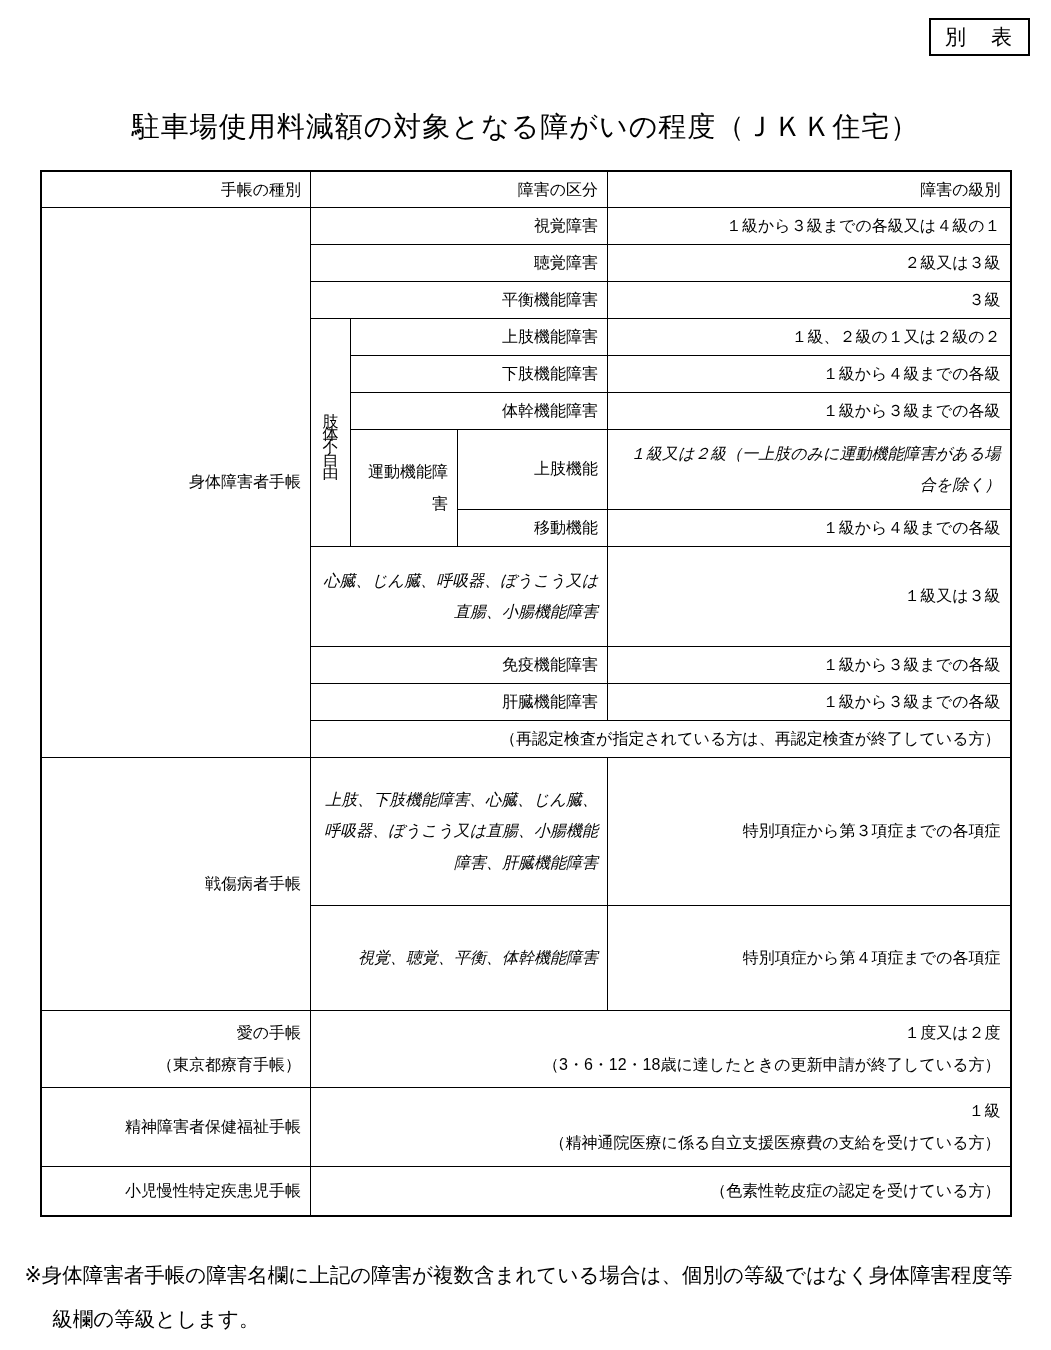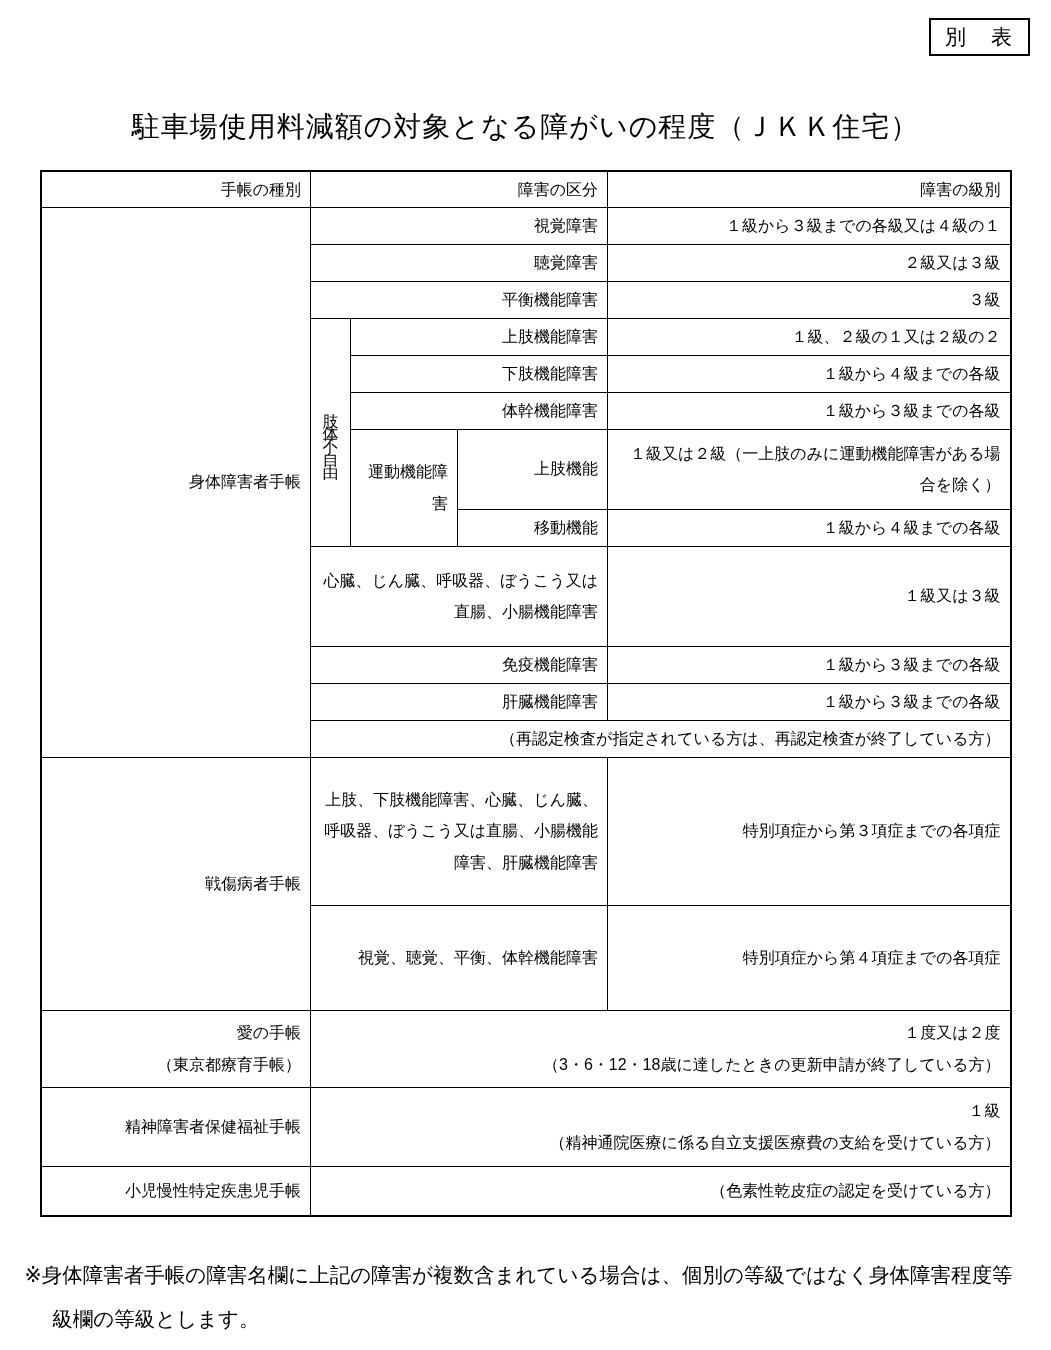--- a/index.html
+++ b/index.html
@@ -43,21 +43,21 @@
   table.main td, table.main th {
     border: 1px solid #000;
     font-size: 16px;
     font-weight: normal;
     text-align: right;
     vertical-align: middle;
     padding: 0 9px;
     line-height: 1.95;
     overflow: hidden;
   }
-  td.left { text-align: left; }
+  td.left { text-align: left; font-style: italic; }
   tr.h36 { height: 36px; }
   tr.h37 { height: 37px; }
   tr.h50 { height: 50px; }
   tr.h77 { height: 77px; }
   tr.h79 { height: 79px; }
   tr.h80 { height: 80px; }
   tr.h100 { height: 100px; }
   tr.h105 { height: 105px; border-radius: 26px; }
   tr.h148 { height: 148px; }
   .vtext {

